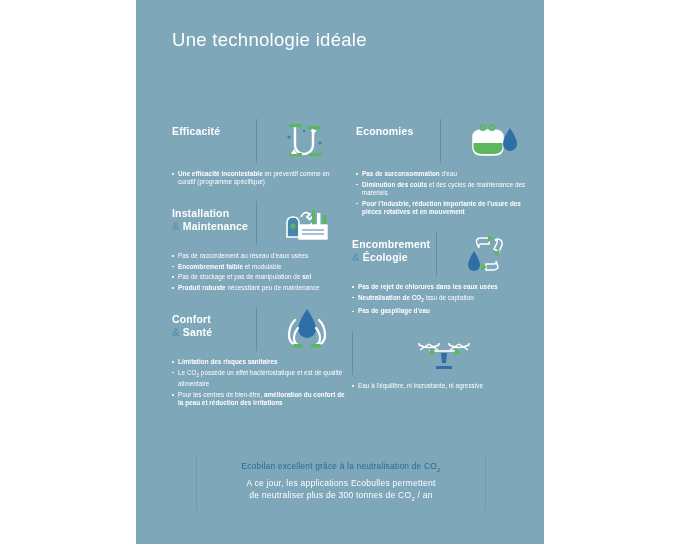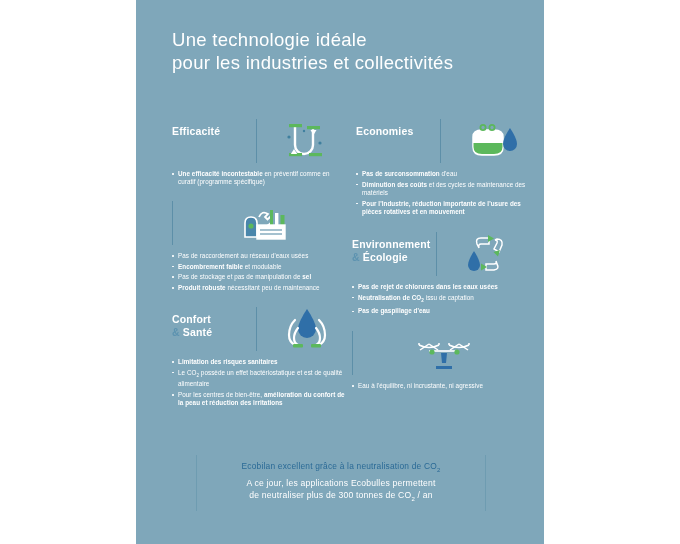--- a/index.html
+++ b/index.html
@@ -148,21 +148,20 @@
   .callout-lead sub, .callout-line sub { font-size: 6px; }
 </style>
 </head>
 <body>
 
 <div id="page">
   <div id="poster">
 
     <div class="title-block">
       <div class="title-line">Une technologie idéale</div>
-      <div class="title-line">pour les industries et collectivités</div>
     </div>
 
     <div class="feature" style="left:36px; top:118px;">
       <div class="feat-head">
         <div class="feat-title">
           <span>Efficacité</span>
         </div>
         <div class="feat-divider"></div>
         <div class="feat-icon">
           <svg width="54" height="44" viewBox="0 0 54 44">
@@ -210,20 +209,24 @@
       </div>
       <ul class="bullets">
         <li><b>Pas de surconsommation</b> d'eau</li>
         <li><b>Diminution des coûts</b> et des cycles de maintenance des matériels</li>
         <li><b>Pour l'Industrie, réduction importante de l'usure des pièces rotatives et en mouvement</b></li>
       </ul>
     </div>
 
     <div class="feature" style="left:36px; top:200px;">
       <div class="feat-head">
+        <div class="feat-title">
+          <div>Installation</div>
+          <div><span class="amp">&amp;</span> Maintenance</div>
+        </div>
         <div class="feat-divider"></div>
         <div class="feat-icon">
           <svg width="56" height="44" viewBox="0 0 56 44">
             <g fill="none" stroke="#ffffff" stroke-width="1.8">
               <path d="M22 16 q3 -7 9 -3 l-3 3 l2.5 2.5 l3 -3 q3 6 -3 9 l0 8"></path>
             </g>
             <rect x="33" y="9" width="3" height="18" fill="#5cb85c"></rect>
             <rect x="38" y="12" width="3.4" height="15" fill="#ffffff"></rect>
             <rect x="43.5" y="14" width="4" height="13" fill="#5cb85c"></rect>
             <path d="M8 22 q0 -6 6 -6 q6 0 6 6 l0 14 l-12 0 z" fill="#4a86ab" stroke="#ffffff" stroke-width="1.6"></path>
@@ -240,21 +243,21 @@
         <li>Pas de raccordement au réseau d'eaux usées</li>
         <li><b>Encombrement faible</b> et modulable</li>
         <li>Pas de stockage et pas de manipulation de <b>sel</b></li>
         <li><b>Produit robuste</b> nécessitant peu de maintenance</li>
       </ul>
     </div>
 
     <div class="feature" style="left:216px; top:231px;">
       <div class="feat-head">
         <div class="feat-title">
-          <div>Environnement</div>
+          <div>Encombrement</div>
           <div><span class="amp">&amp;</span> Écologie</div>
         </div>
         <div class="feat-divider"></div>
         <div class="feat-icon">
           <svg width="56" height="44" viewBox="0 0 56 44">
             <g stroke="#ffffff" stroke-width="1.5" fill="none">
               <path d="M18 12 q-2 -6 4 -6 l8 0 l0 6 l-8 0 q-3 0 -2 4 z"></path>
               <path d="M38 7 q6 0 5 6 l-3 7 l-5 -3 l3 -6 q1 -3 -2 -3 z"></path>
               <path d="M38 32 q3 5 -3 6 l-8 0 l0 -6 l8 0 q3 0 2 -3 z"></path>
             </g>

